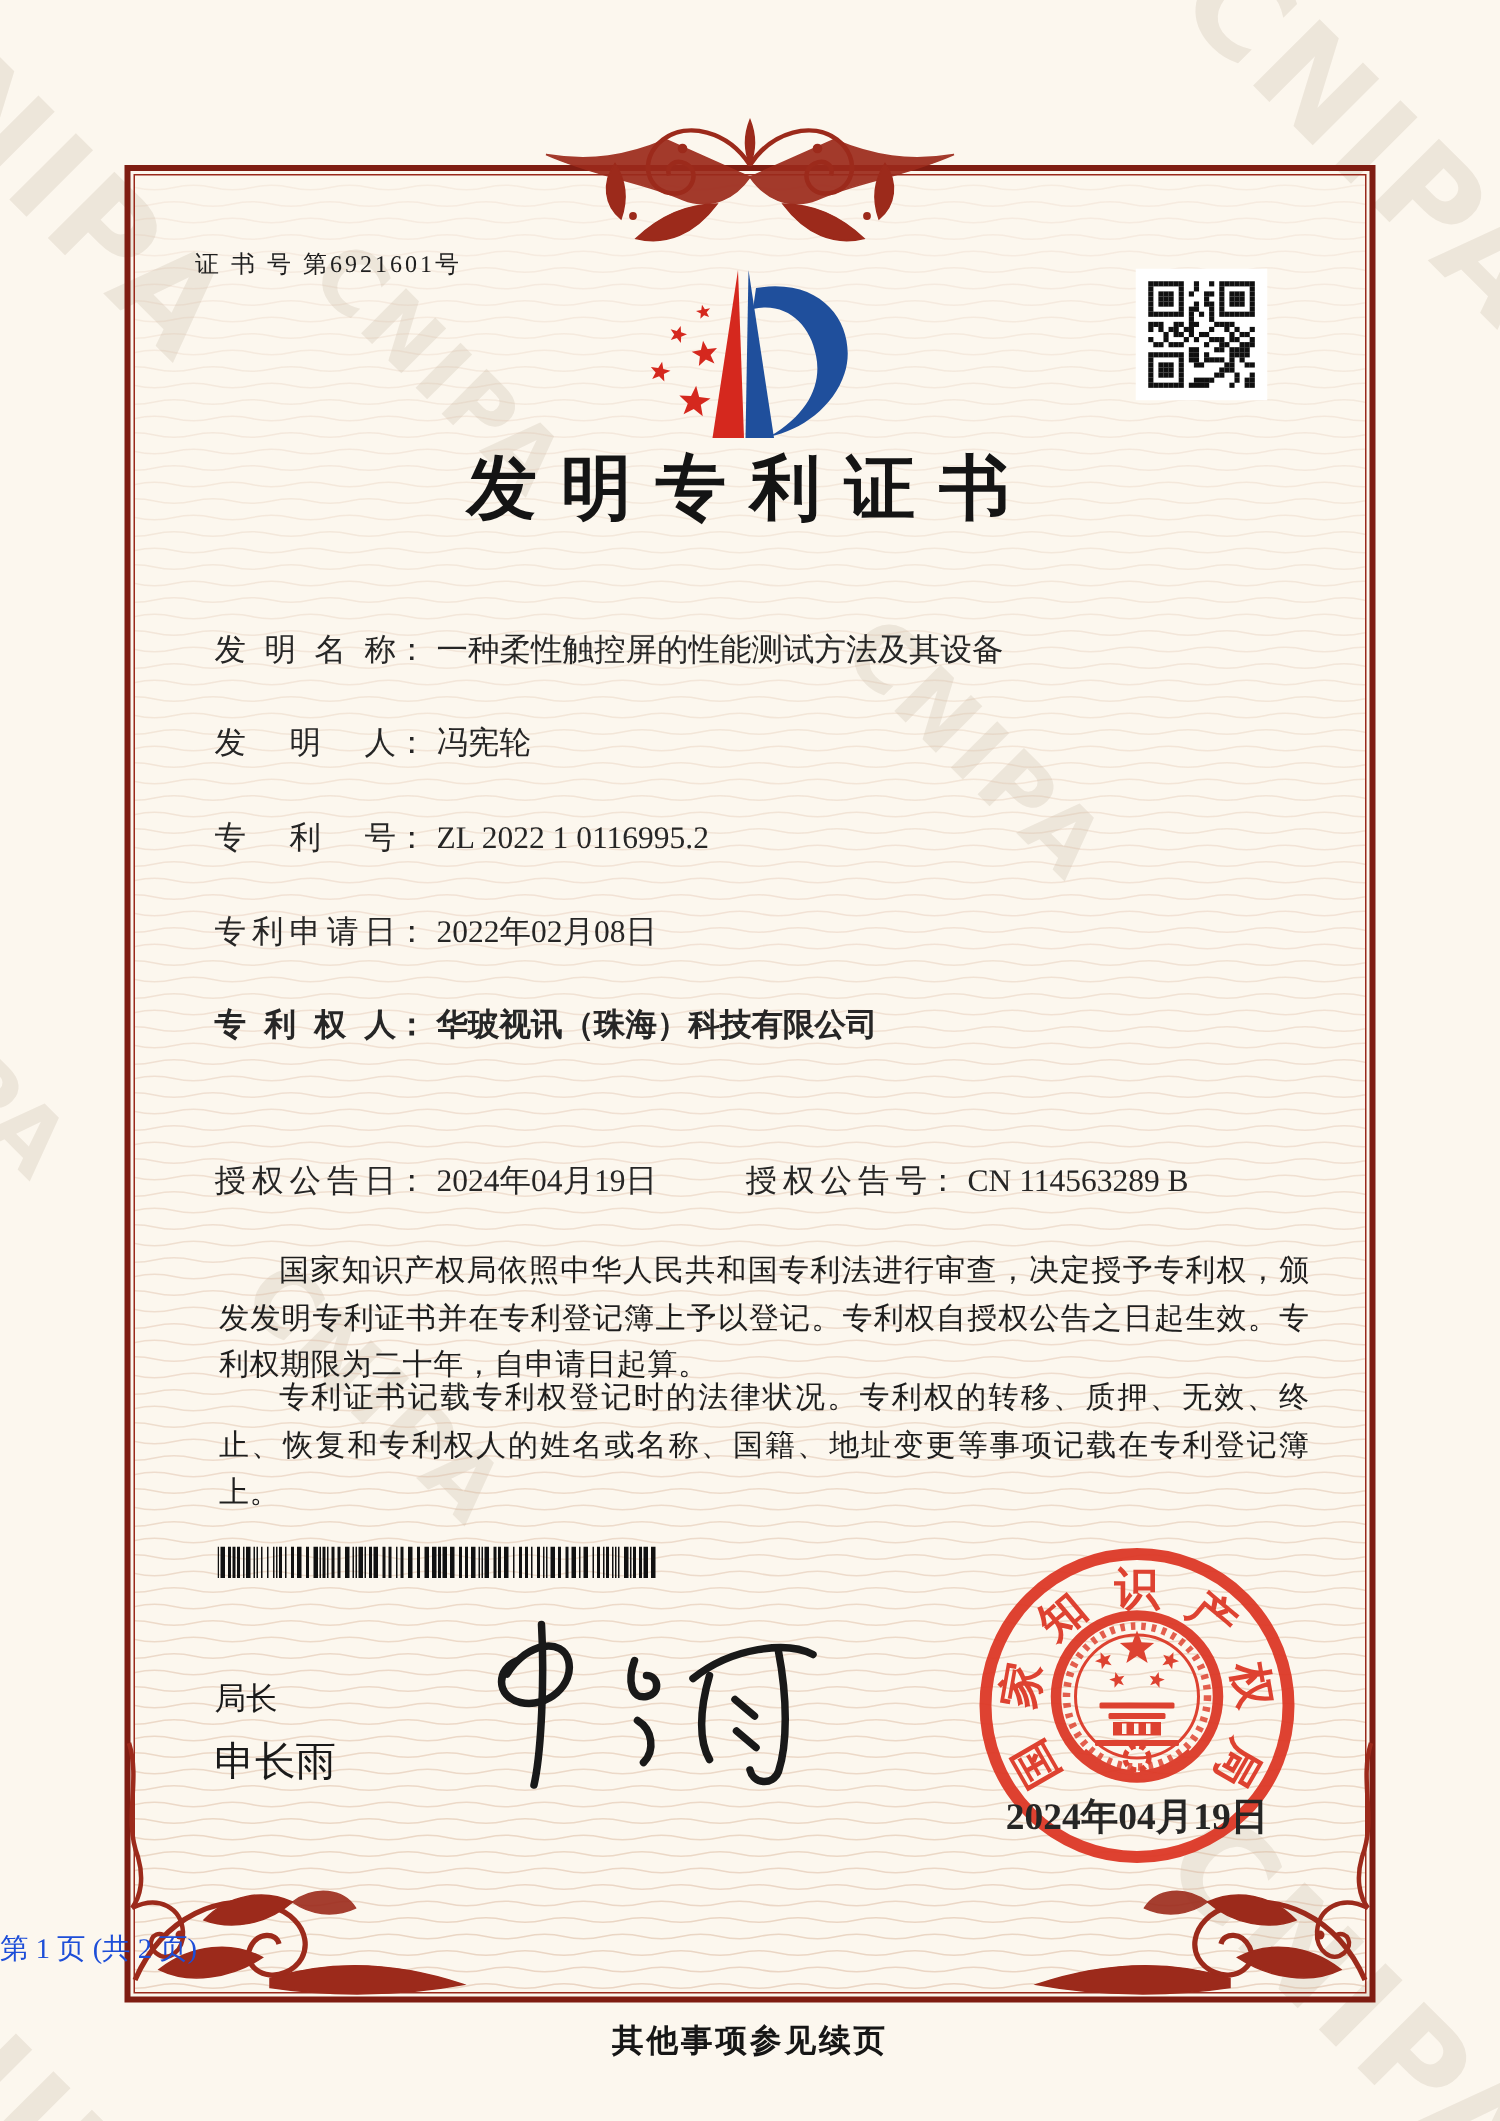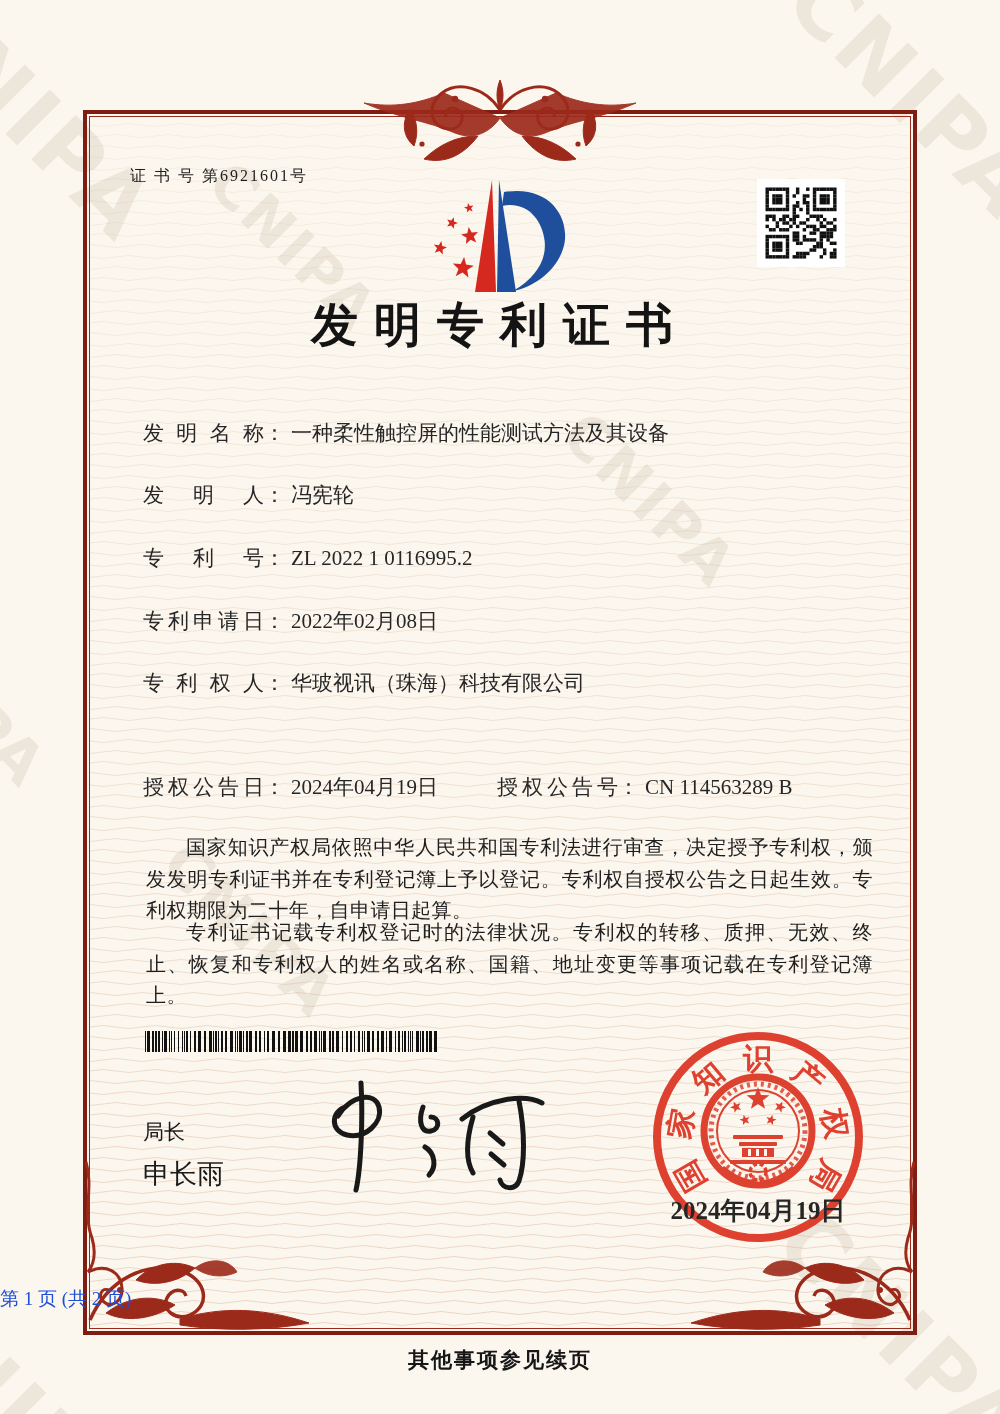--- a/index.html
+++ b/index.html
@@ -452,21 +452,21 @@
   </div>
   <div class="abs frow" style="top:480px;">
     <span class="flabel">发明人</span><span class="fcolon">：</span><span class="fvalue">冯宪轮</span>
   </div>
   <div class="abs frow" style="top:543px;">
     <span class="flabel">专利号</span><span class="fcolon">：</span><span class="fvalue">ZL 2022 1 0116995.2</span>
   </div>
   <div class="abs frow" style="top:606px;">
     <span class="flabel">专利申请日</span><span class="fcolon">：</span><span class="fvalue">2022年02月08日</span>
   </div>
-  <div class="abs frow" style="top:668px;">
+  <div class="abs frow" style="top:668px;font-weight:bold;">
     <span class="flabel">专利权人</span><span class="fcolon">：</span><span class="fvalue">华玻视讯（珠海）科技有限公司</span>
   </div>
   <div class="abs frow" style="top:748px;margin-top:24px;">
     <span class="flabel">授权公告日</span><span class="fcolon">：</span><span class="fvalue">2024年04月19日</span>
     <span class="grant2"><span class="flabel">授权公告号</span><span class="fcolon">：</span><span class="fvalue">CN 114563289 B</span></span>
   </div>
 
   <div class="abs para" style="top:832px;">国家知识产权局依照中华人民共和国专利法进行审查，决定授予专利权，颁发发明专利证书并在专利登记簿上予以登记。专利权自授权公告之日起生效。专利权期限为二十年，自申请日起算。</div>
   <div class="abs para" style="top:917px;">专利证书记载专利权登记时的法律状况。专利权的转移、质押、无效、终止、恢复和专利权人的姓名或名称、国籍、地址变更等事项记载在专利登记簿上。</div>
 

